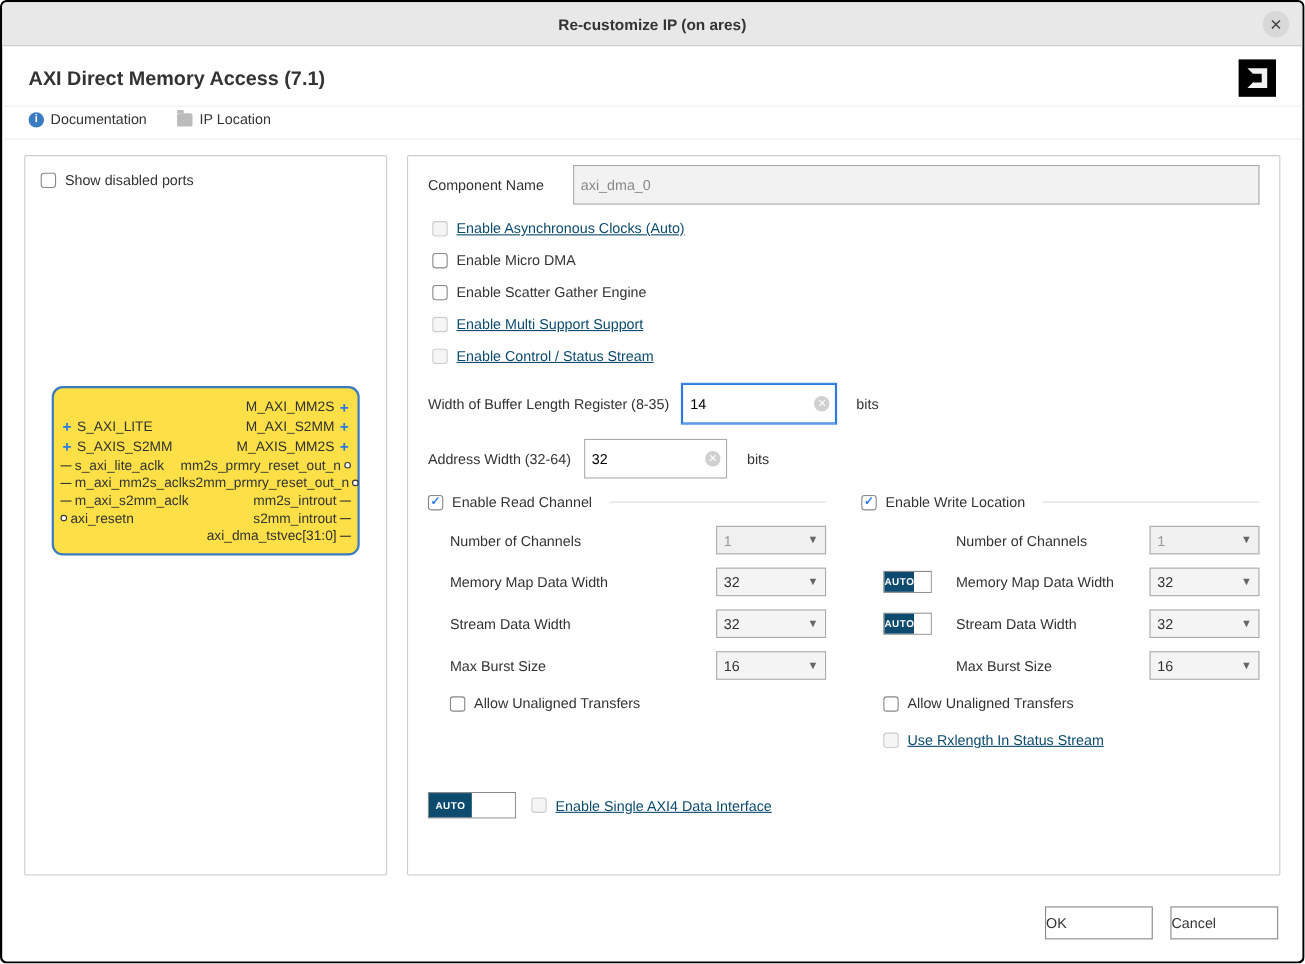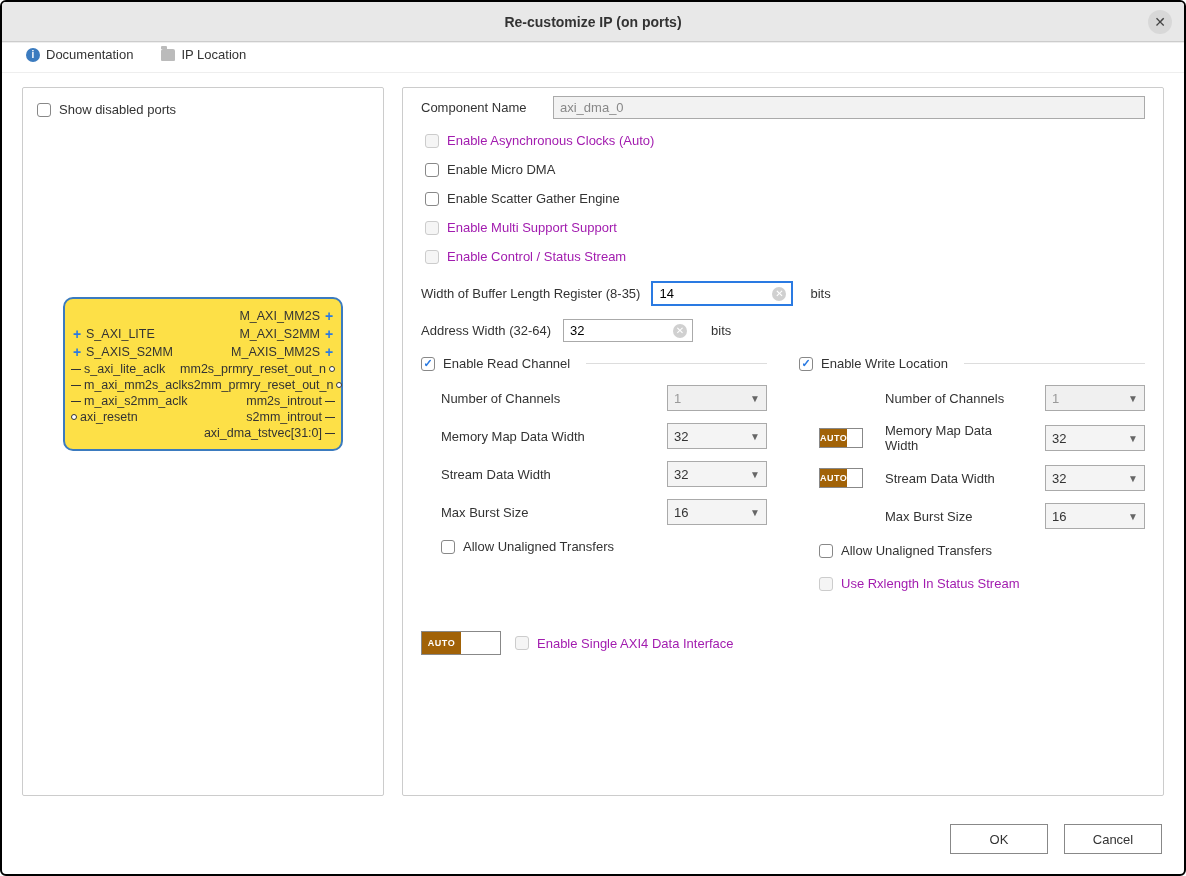--- a/index.html
+++ b/index.html
@@ -12,76 +12,84 @@
   .page-title { font-size:18px; font-weight:600; }
   .amd-logo { width:34px; height:34px; background:#000; display:flex; align-items:center; justify-content:center; }
   .amd-logo svg { width:24px; height:24px; }
   .links-row { padding:4px 24px 10px 24px; border-top:1px solid #eee; border-bottom:1px solid #eee; display:flex; gap:28px; align-items:center; }
   .link { display:flex; align-items:center; gap:6px; cursor:pointer; }
   .link .icon-circle { width:14px; height:14px; border-radius:7px; background:#3b7bbf; color:#fff; font-size:10px; display:flex; align-items:center; justify-content:center; font-weight:bold; }
   .link .icon-folder { width:14px; height:12px; background:#bbb; border-radius:2px 2px 1px 1px; position:relative; }
   .link .icon-folder::before { content:""; position:absolute; top:-3px; left:0; width:6px; height:3px; background:#bbb; border-radius:1px 1px 0 0; }
   .body-row { flex:1; display:flex; padding:14px 20px; gap:18px; min-height:0; }
   .panel { border:1px solid #ccc; border-radius:2px; background:#fff; }
-  .left-panel { width:362px; padding:14px; display:flex; flex-direction:column; }
+  .left-panel { width:330px; padding:14px; display:flex; flex-direction:column; }
   .right-panel { flex:1; padding:8px 18px 18px 18px; overflow:auto; }
   .checkbox-row { display:flex; align-items:center; gap:8px; }
-  .checkbox-row.disabled { color:#a21caf; }
+  .checkbox-row.disabled { color:#0c4a6e;text-decoration:underline; }
   .cbox { width:14px; height:14px; border:1px solid #888; border-radius:3px; background:#fff; display:flex; align-items:center; justify-content:center; flex:none; }
   .cbox.disabled { border-color:#ccc; background:#f5f5f5; }
   .cbox.checked::after { content:"✓"; font-size:11px; color:#2a7ae2; font-weight:bold; line-height:1; }
   .block-diagram { margin-top:180px; align-self:center; }
   .ip-block { width:280px; border:2px solid #3b7bbf; border-radius:10px; background:#fde047; padding:8px 4px 8px 4px; position:relative; }
   .ip-row { display:flex; justify-content:space-between; align-items:center; font-size:12.5px; padding:1px 2px; white-space:nowrap; }
   .ip-left, .ip-right { display:flex; align-items:center; gap:3px; }
   .ip-right { justify-content:flex-end; }
   .port-plus { color:#2a7ae2; font-weight:bold; font-size:14px; width:12px; text-align:center; }
   .port-dot { width:6px; height:6px; border:1px solid #333; border-radius:3px; background:#fff; }
   .port-dash { width:10px; height:1px; background:#333; }
   .form-row { display:flex; align-items:center; gap:12px; margin-bottom:14px; }
   .form-label { min-width:120px; }
-  .text-input { height:23px; border:1px solid #aaa; padding:2px 6px; font-size:13px; background:#fff; }
+  .text-input { height:36px; border:1px solid #aaa; padding:2px 6px; font-size:13px; background:#fff; }
   .text-input.readonly { background:#f2f2f2; color:#888; flex:1; }
   .text-input.focused { border:1px solid #2a7ae2; outline:1px solid #2a7ae2; }
   .text-input.small { width:140px; }
   .text-input.tiny { width:130px; }
   .input-with-clear { position:relative; display:inline-block; }
   .input-with-clear .clear-x { position:absolute; right:6px; top:50%; transform:translateY(-50%); width:14px; height:14px; border-radius:7px; background:#d0d0d0; color:#fff; font-size:10px; display:flex; align-items:center; justify-content:center; cursor:pointer; }
   .unit { margin-left:6px; }
   .opts-col { display:flex; flex-direction:column; gap:14px; margin-left:4px; margin-bottom:18px; }
   .two-col { display:flex; gap:32px; margin-top:6px; }
   .fieldset { border:none; padding:0; margin:0 0 10px 0; flex:1; }
   .fieldset-head { display:flex; align-items:center; gap:8px; margin-bottom:14px; position:relative; }
   .fieldset-head::after { content:""; flex:1; height:1px; background:#ddd; margin-left:8px; }
   .channel-grid { display:grid; grid-template-columns: 1fr 100px; row-gap:12px; column-gap:18px; align-items:center; margin-left:20px; }
   .channel-grid.withauto { grid-template-columns: 48px 1fr 100px; }
   .select-like { height:26px; border:1px solid #aaa; background:#f4f4f4; display:flex; align-items:center; justify-content:space-between; padding:0 6px; font-size:13px; cursor:pointer; }
   .select-like.disabled { color:#999; background:#f0f0f0; }
   .chev { font-size:10px; color:#666; }
   .auto-badge { width:44px; height:20px; border:1px solid #888; display:flex; font-size:9px; font-weight:bold; letter-spacing:0.5px; }
   .auto-badge .half { flex:1; display:flex; align-items:center; justify-content:center; }
-  .auto-badge .on { background:#a16207; color:#fff; }
+  .auto-badge .on { background:#0c4a6e; color:#fff; }
   .auto-badge .off { background:#fff; }
   .allow-row { margin-top:14px; margin-left:20px; }
   .footer { display:flex; justify-content:flex-end; gap:16px; padding:14px 22px 20px 22px; }
-  .btn { min-width:98px; height:30px; border:1px solid #888; background:#fff; display:flex; align-items:center; justify-content:center; cursor:pointer; font-size:13px; }
+  .btn { min-width:98px; height:30px; border:1px solid #888; background:#fff; display:flex; align-items:center; cursor:pointer; font-size:13px; }
   .bottom-auto-row { display:flex; align-items:center; gap:14px; margin-top:30px; }
 </style>
 </head>
 <body>
 
 <div class="window">
 
   <div class="titlebar">
-    <div class="titlebar-title">Re-customize IP (on ports)</div>
+    <div class="titlebar-title">Re-customize IP (on ares)</div>
     <div class="close-btn">
       <span>✕</span>
     </div>
   </div>
 
+  <div class="header-row">
+    <div class="page-title">AXI Direct Memory Access (7.1)</div>
+    <div class="amd-logo">
+      <svg viewBox="0 0 24 24">
+          <path fill="#fff" d="M3 3h18v18l-5-5V8H8l-5-5zm0 18l5-5h8V8l5-5v18H3z" opacity="0.95"></path>
+        </svg>
+    </div>
+  </div>
 
   <div class="links-row">
     <div class="link">
       <span class="icon-circle">i</span>
       <span>Documentation</span>
     </div>
     <div class="link">
       <span class="icon-folder"></span>
       <span>IP Location</span>
     </div>

